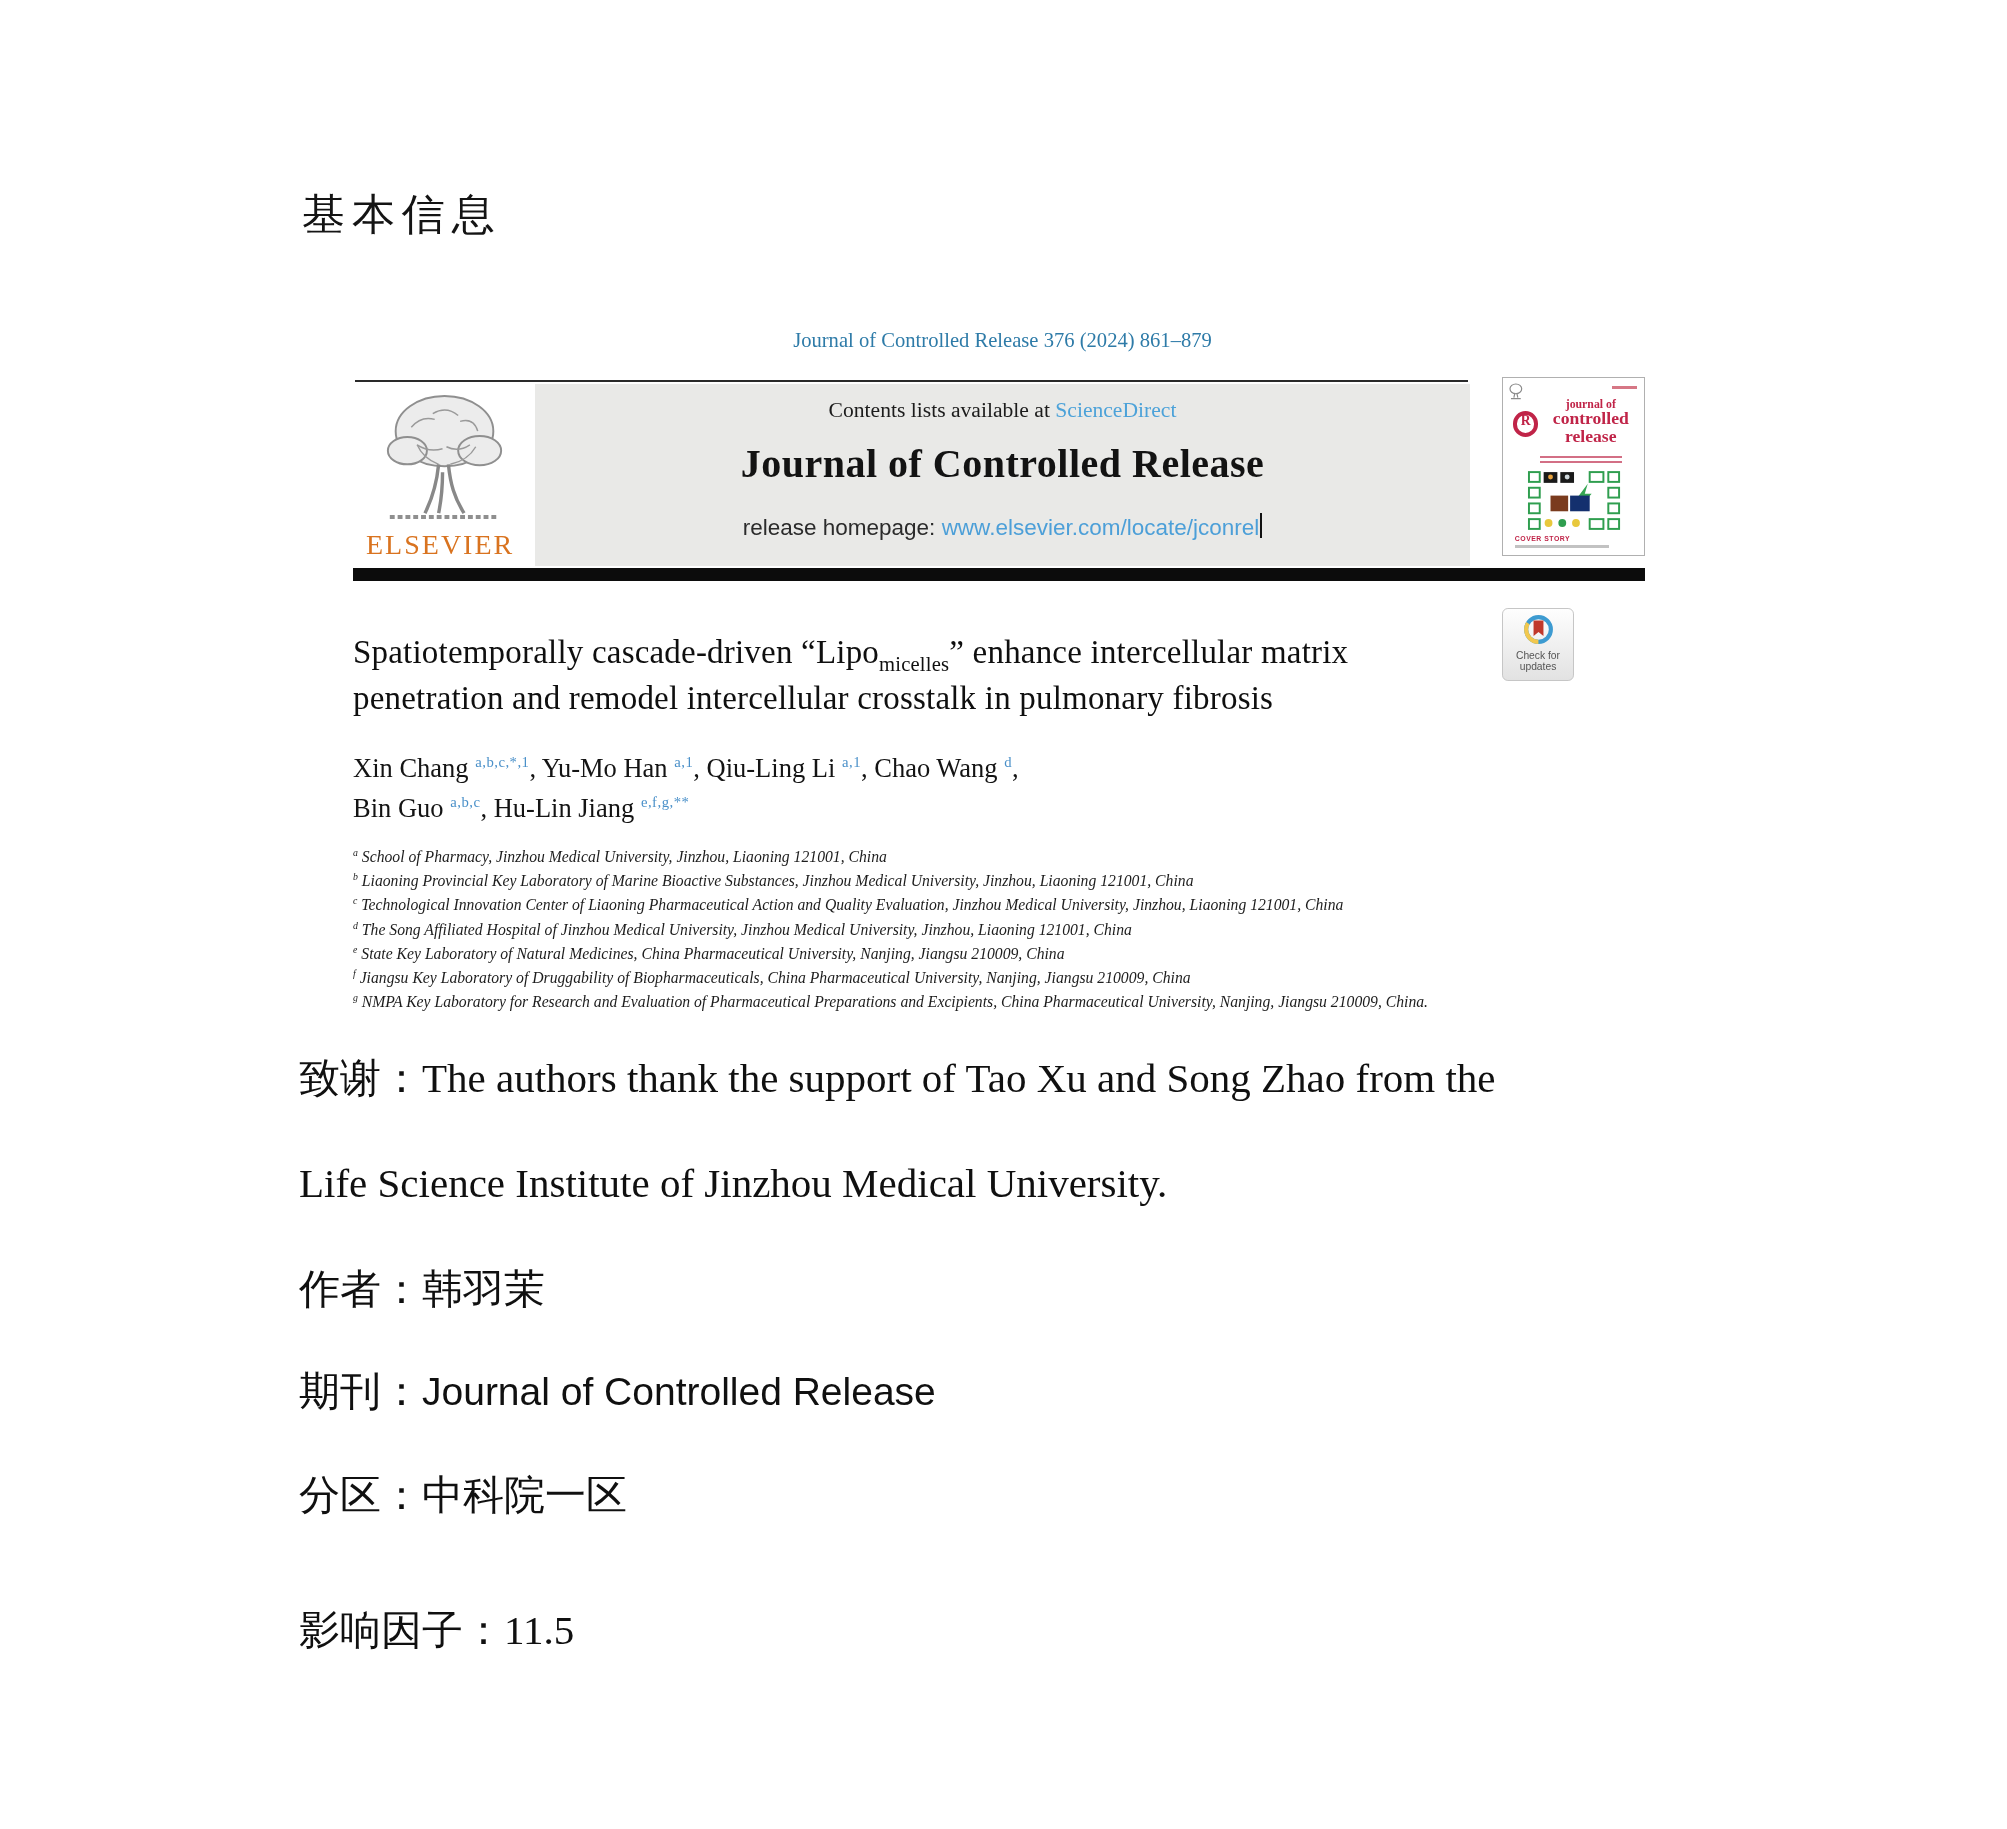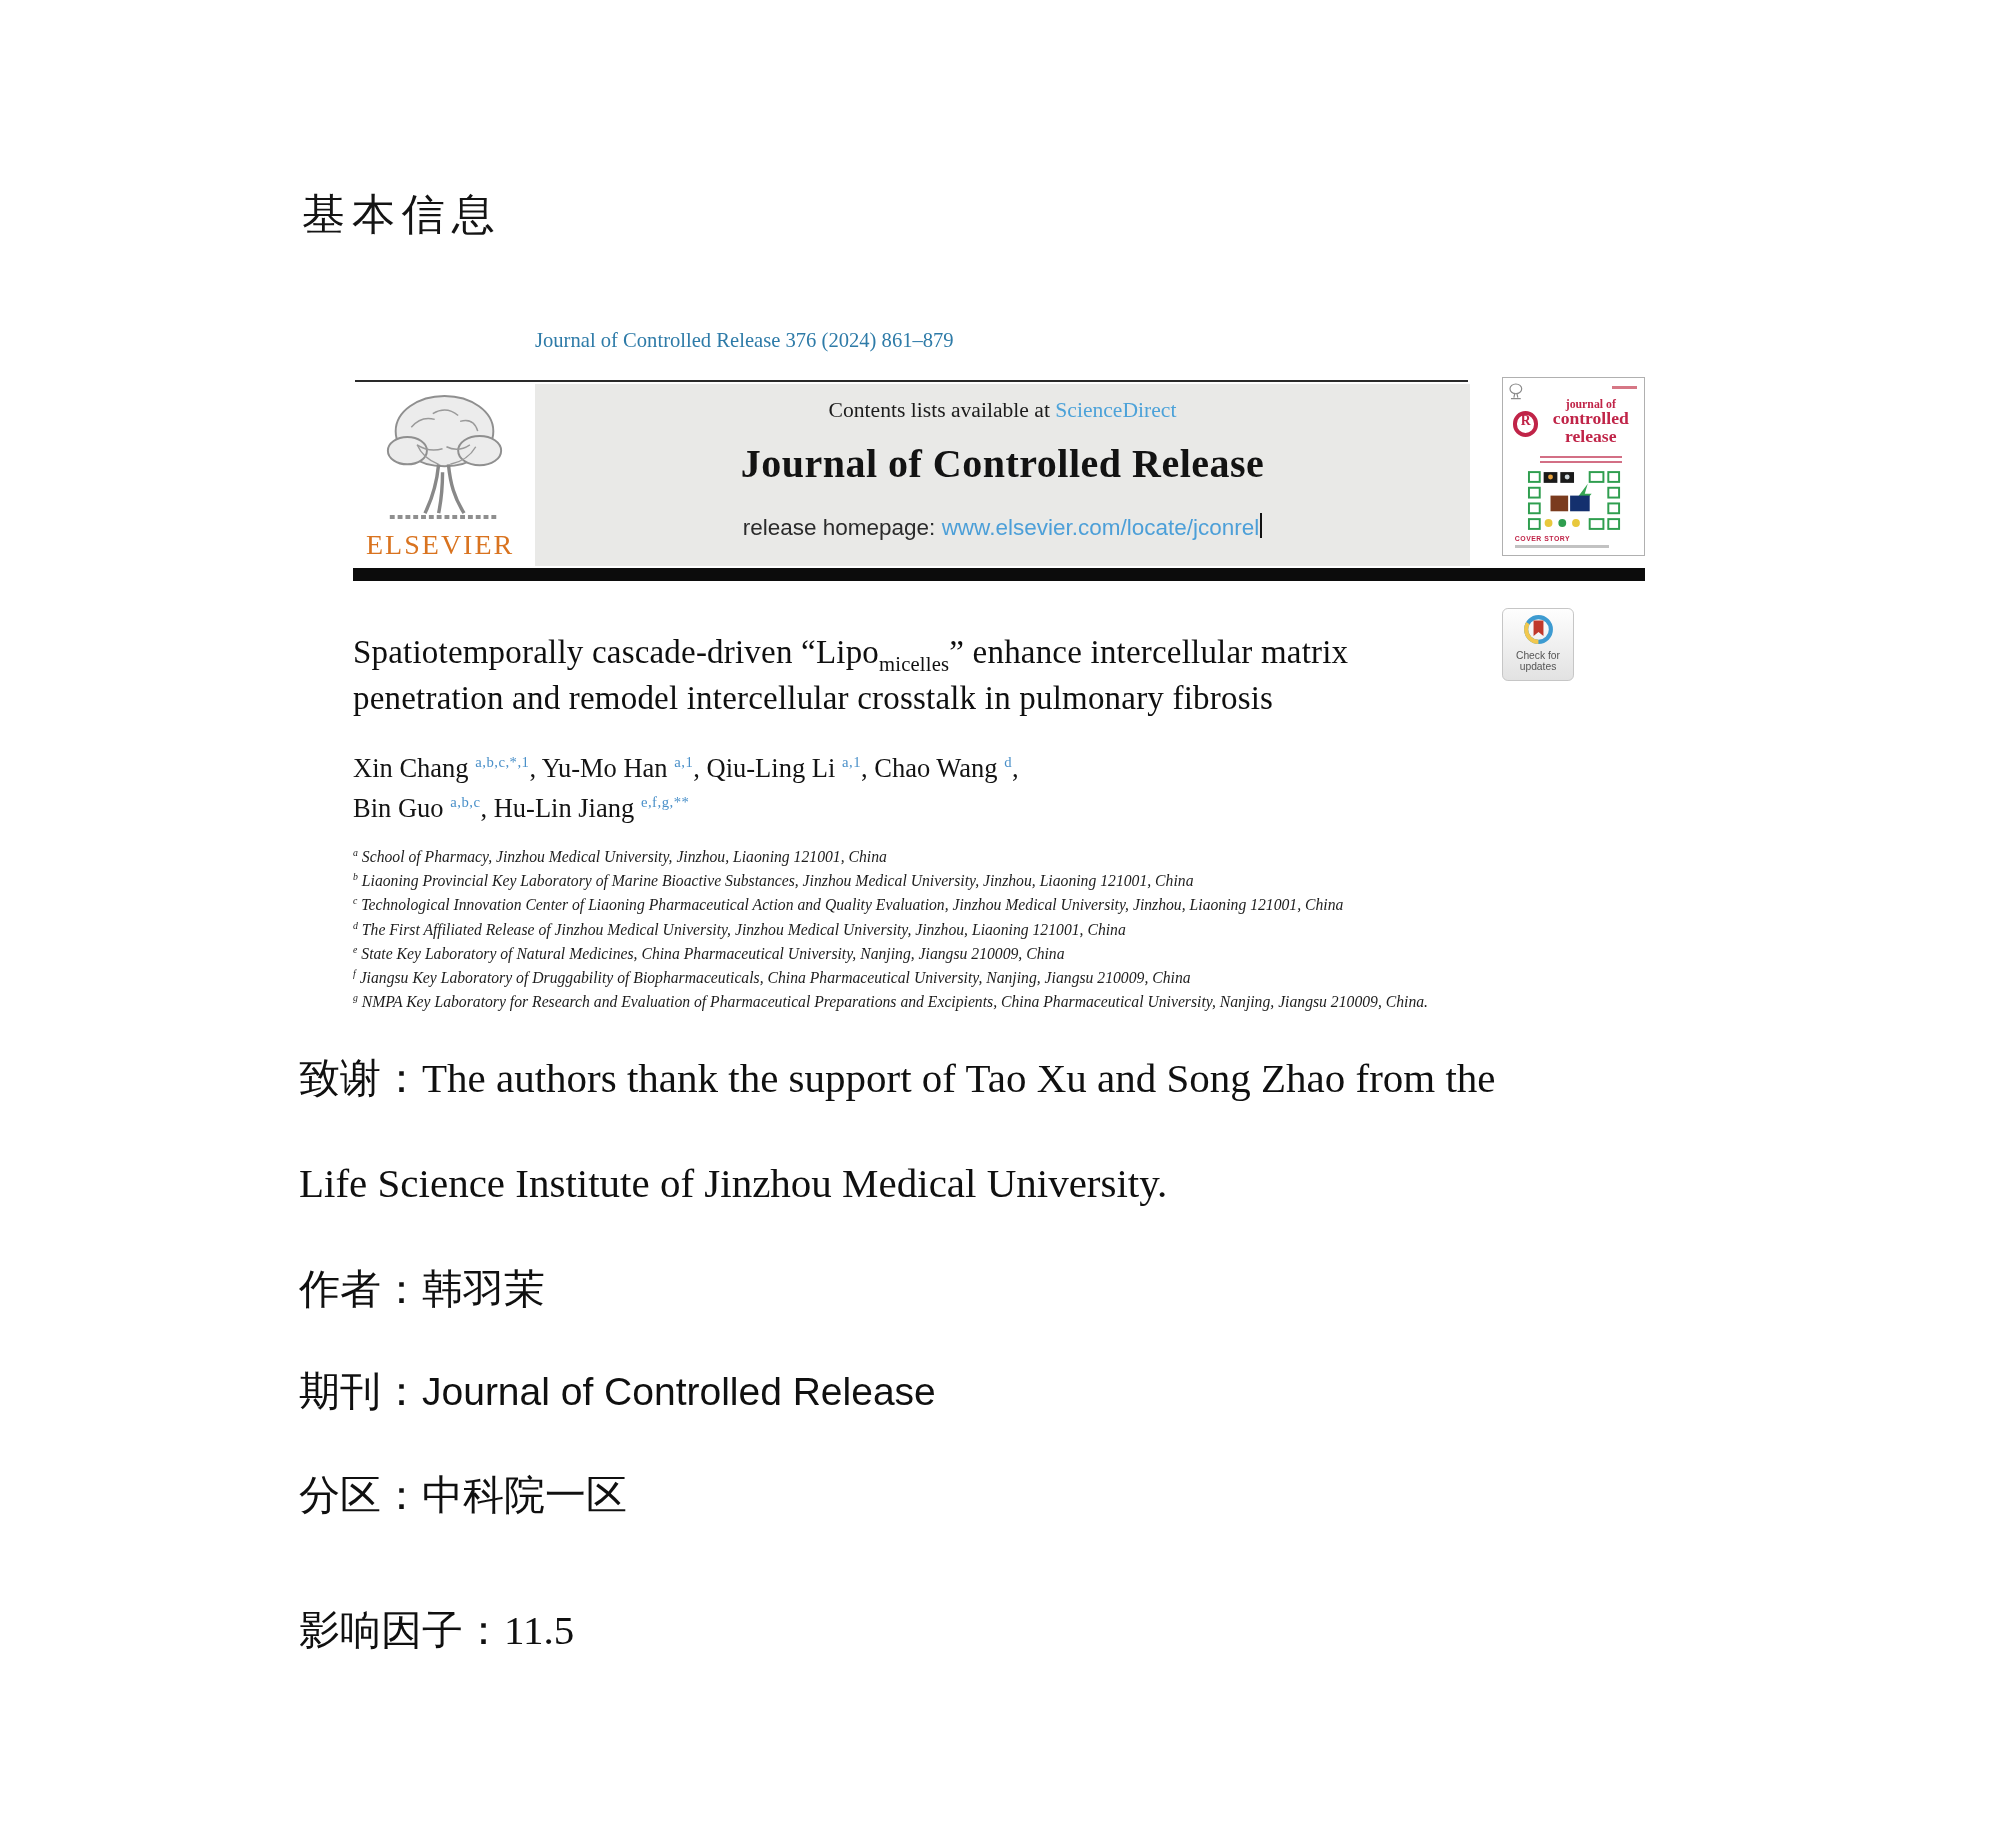--- a/index.html
+++ b/index.html
@@ -4,21 +4,21 @@
 <style>
   html,body{margin:0;padding:0;background:#fff;}
   .page{position:relative;width:1835px;height:1830px;background:#ffffff;overflow:hidden;
         font-family:"Liberation Serif","DejaVu Serif",serif;color:#111;}
 
   
   .heading{position:absolute;left:302px;top:186px;margin:0;font-size:43px;font-weight:400;
            letter-spacing:6.9px;color:#141414;}
 
   
-  .citation{position:absolute;left:535px;top:329px;width:935px;text-align:left;
+  .citation{position:absolute;left:535px;top:329px;width:935px;text-align:center;
             font-size:20.6px;color:#2e7ba8;}
 
   .rule-top{position:absolute;left:355px;top:380px;width:1113px;height:2px;background:#2a2a2a;}
 
   
   .elsevier{position:absolute;left:355px;top:386px;width:180px;height:180px;}
   .elsevier svg.tree{position:absolute;left:27.4px;top:2px;}
   .elsevier-word{position:absolute;left:11px;top:143px;font-size:28px;letter-spacing:2px;
                  color:#d9731f;font-family:"Liberation Serif",serif;}
 
@@ -180,21 +180,21 @@
   </div>
 
   <h2 class="ptitle"><span>Spatiotemporally cascade-driven “Lipo</span><sub>micelles</sub><span>” enhance intercellular matrix</span><br><span>penetration and remodel intercellular crosstalk in pulmonary fibrosis</span></h2>
 
   <div class="authors"><span>Xin Chang</span> <sup>a,b,c,*,1</sup><span>, </span><span>Yu-Mo Han</span> <sup>a,1</sup><span>, </span><span>Qiu-Ling Li</span> <sup>a,1</sup><span>, </span><span>Chao Wang</span> <sup>d</sup><span>,</span><br><span>Bin Guo</span> <sup>a,b,c</sup><span>, </span><span>Hu-Lin Jiang</span> <sup>e,f,g,**</sup></div>
 
   <div class="affils">
     <div><sup>a</sup> <span>School of Pharmacy, Jinzhou Medical University, Jinzhou, Liaoning 121001, China</span></div>
     <div><sup>b</sup> <span>Liaoning Provincial Key Laboratory of Marine Bioactive Substances, Jinzhou Medical University, Jinzhou, Liaoning 121001, China</span></div>
     <div><sup>c</sup> <span>Technological Innovation Center of Liaoning Pharmaceutical Action and Quality Evaluation, Jinzhou Medical University, Jinzhou, Liaoning 121001, China</span></div>
-    <div><sup>d</sup> <span>The First Affiliated Release of Jinzhou Medical University, Jinzhou Medical University, Jinzhou, Liaoning 121001, China</span></div>
+    <div><sup>d</sup> <span>The Song Affiliated Hospital of Jinzhou Medical University, Jinzhou Medical University, Jinzhou, Liaoning 121001, China</span></div>
     <div><sup>e</sup> <span>State Key Laboratory of Natural Medicines, China Pharmaceutical University, Nanjing, Jiangsu 210009, China</span></div>
     <div><sup>f</sup> <span>Jiangsu Key Laboratory of Druggability of Biopharmaceuticals, China Pharmaceutical University, Nanjing, Jiangsu 210009, China</span></div>
     <div><sup>g</sup> <span>NMPA Key Laboratory for Research and Evaluation of Pharmaceutical Preparations and Excipients, China Pharmaceutical University, Nanjing, Jiangsu 210009, China.</span></div>
   </div>
 
   <p class="info i-ack2 lat-serif">Life Science Institute of Jinzhou Medical University.</p>
   <p class="info i-ack1"><span>致谢：</span><span class="lat-serif">The authors thank the support of Tao Xu and Song Zhao from the</span></p>
   <p class="info i-author"><span>作者：</span><span>韩羽茉</span></p>
   <p class="info i-journal"><span>期刊：</span><span class="lat-sans">Journal of Controlled Release</span></p>
   <p class="info i-zone"><span>分区：</span><span>中科院一区</span></p>

